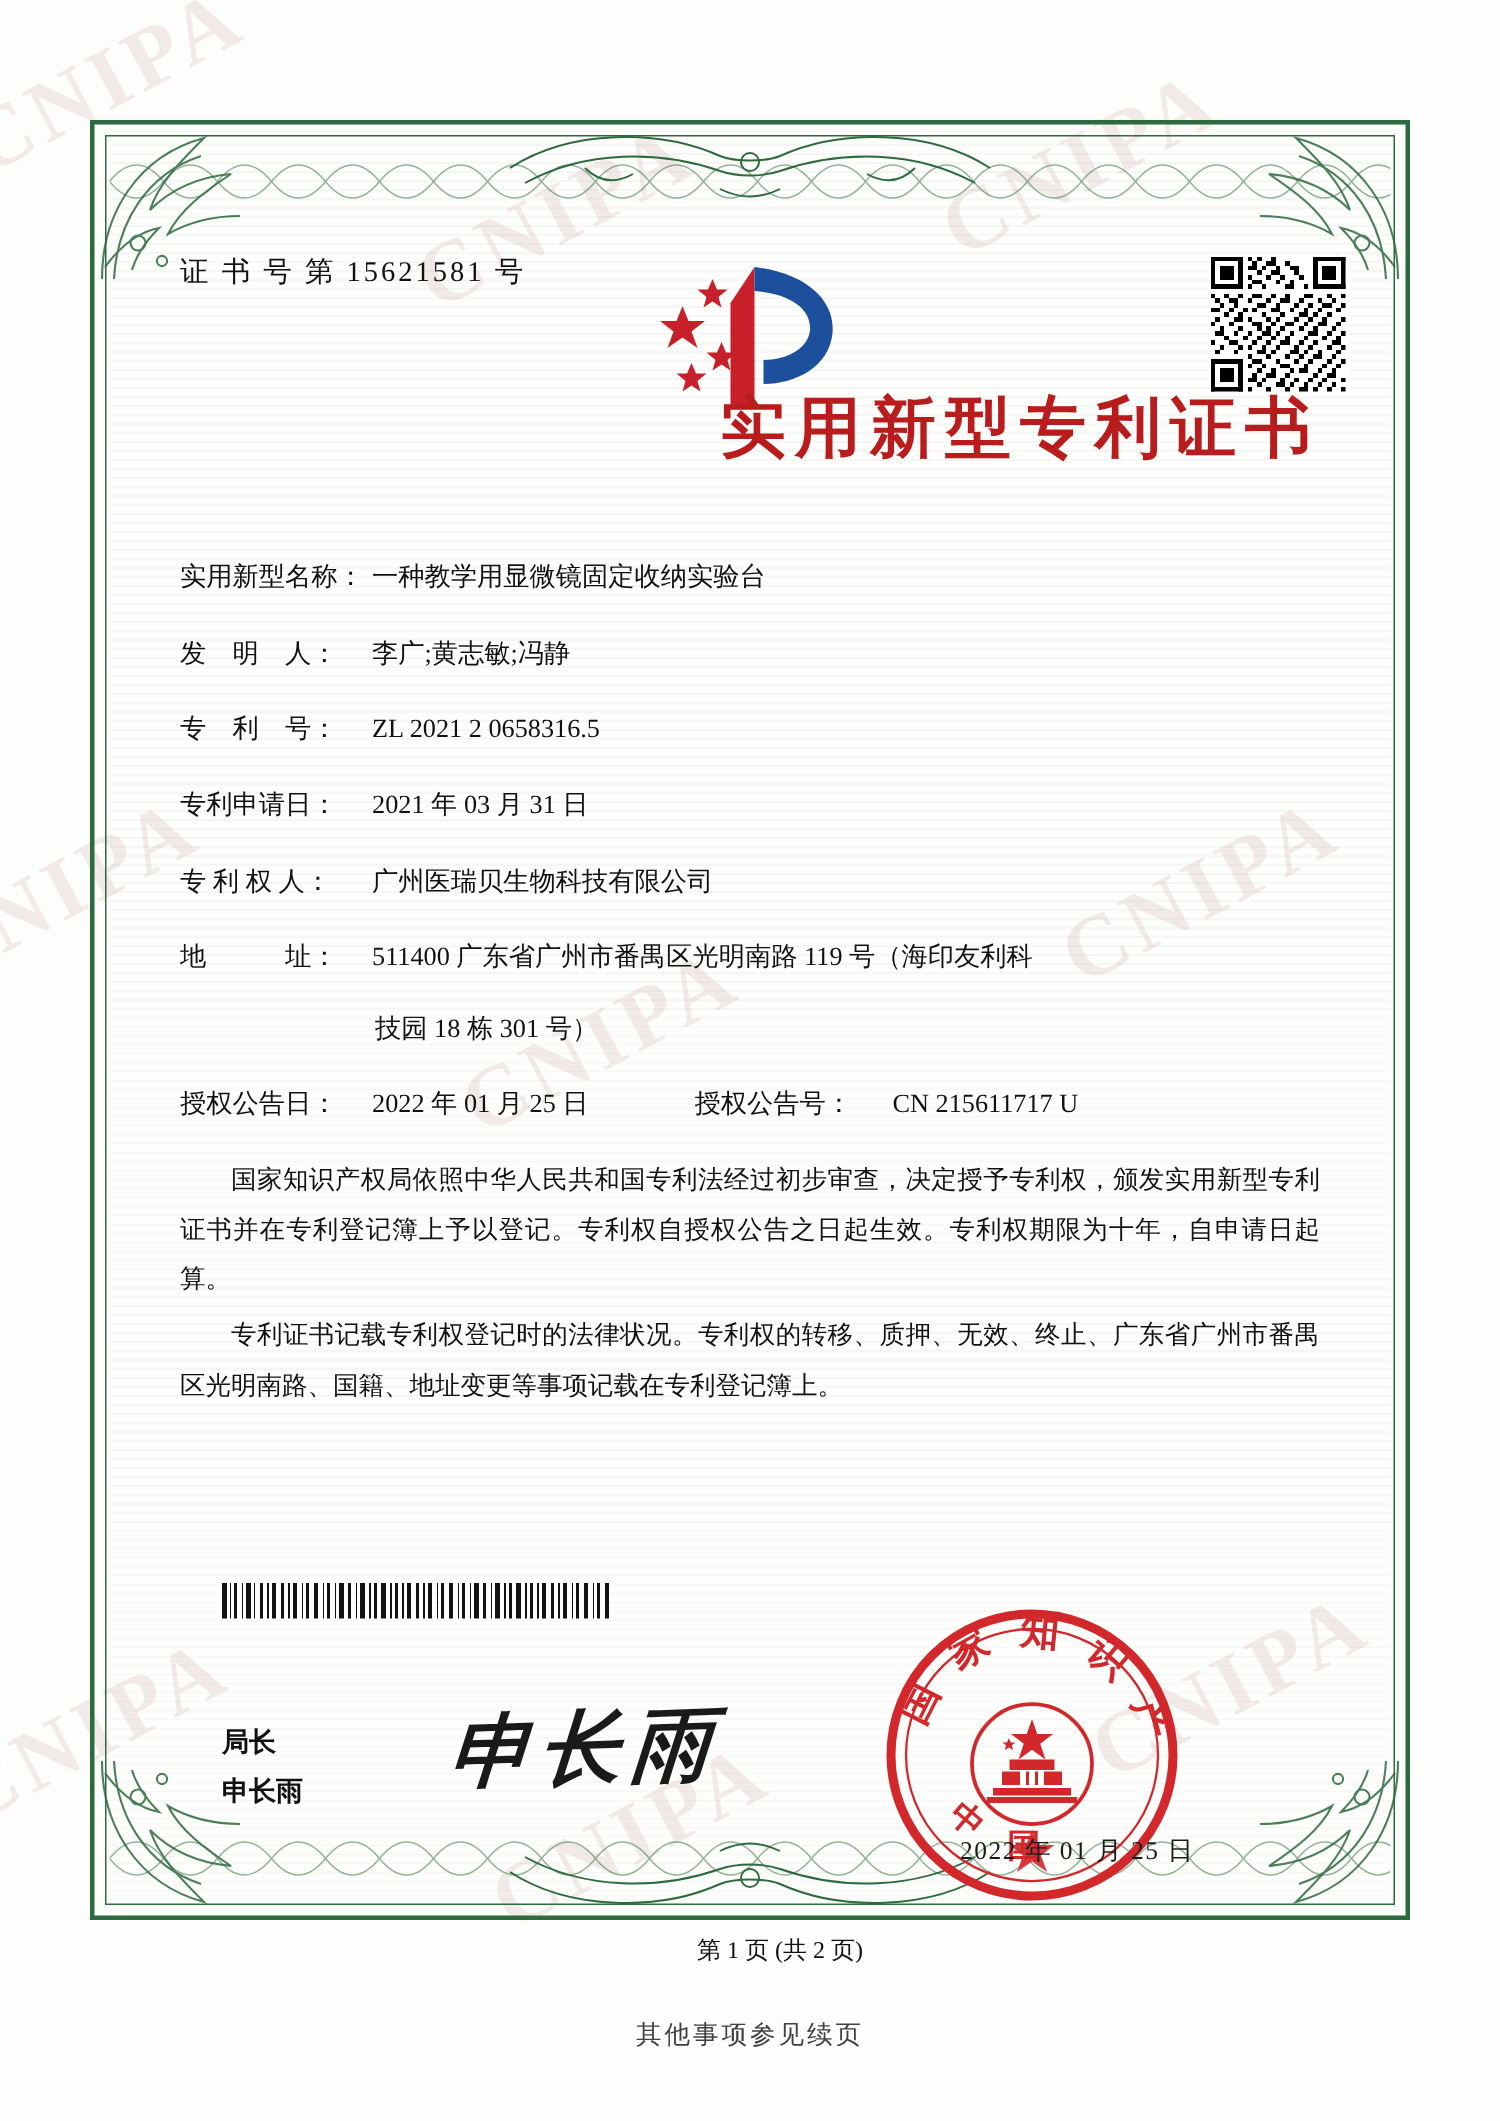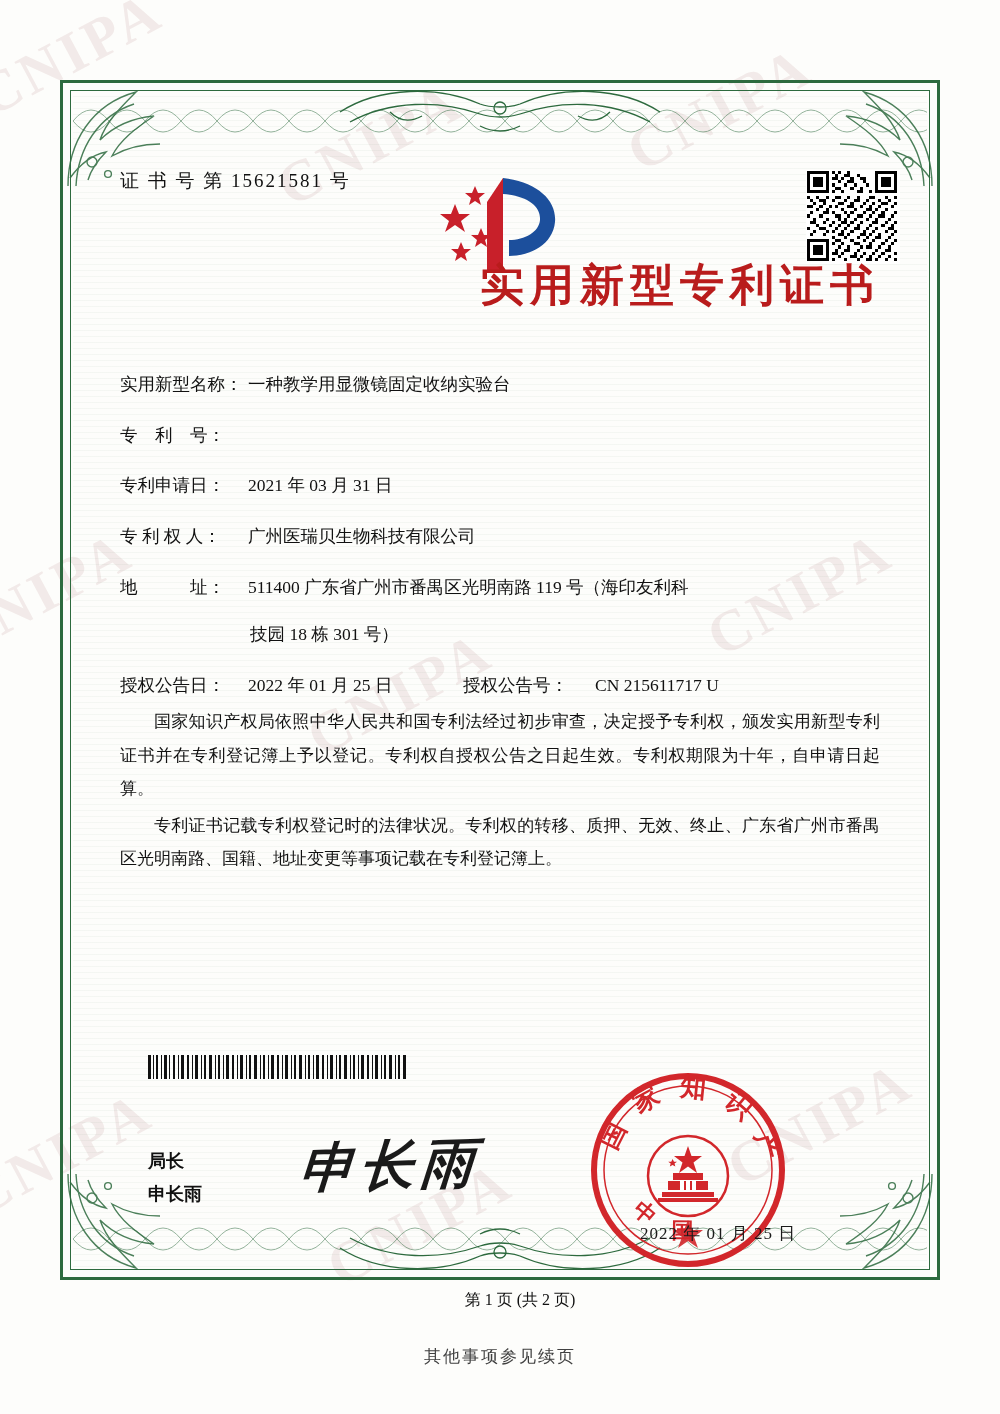--- a/index.html
+++ b/index.html
@@ -161,21 +161,21 @@
   .field .val {
     flex: 1 1 auto;
   }
   .field .val .line2 {
     display: block;
     margin-top: 24px;
     padding-left: 2px;
   }
   .grant-row {
     display: flex;
-    margin-bottom: 8px;
+    margin-bottom: 22px;
     font-size: 17.5px;
     font-family: Liberation Serif, serif;
   }
   .grant-row .g1-lbl { flex: 0 0 128px; }
   .grant-row .g1-val { flex: 0 0 215px; }
   .grant-row .g2-lbl { flex: 0 0 132px; }
   .grant-row .g2-val { flex: 1 1 auto; }
 
   .paras {
     margin-top: 8px;
@@ -582,23 +582,28 @@
 
     <h1 class="title">实用新型专利证书</h1>
 
     <div class="fields">
 
       <div class="field">
         <div class="lbl">实用新型名称：</div>
         <div class="val">一种教学用显微镜固定收纳实验台</div>
       </div>
 
+      <div class="field">
+        <div class="lbl">发　明　人：</div>
+        <div class="val">李广;黄志敏;冯静</div>
+      </div>
 
       <div class="field">
         <div class="lbl">专　利　号：</div>
+        <div class="val">ZL 2021 2 0658316.5</div>
       </div>
 
       <div class="field">
         <div class="lbl">专利申请日：</div>
         <div class="val">2021 年 03 月 31 日</div>
       </div>
 
       <div class="field">
         <div class="lbl">专 利 权 人：</div>
         <div class="val">广州医瑞贝生物科技有限公司</div>

